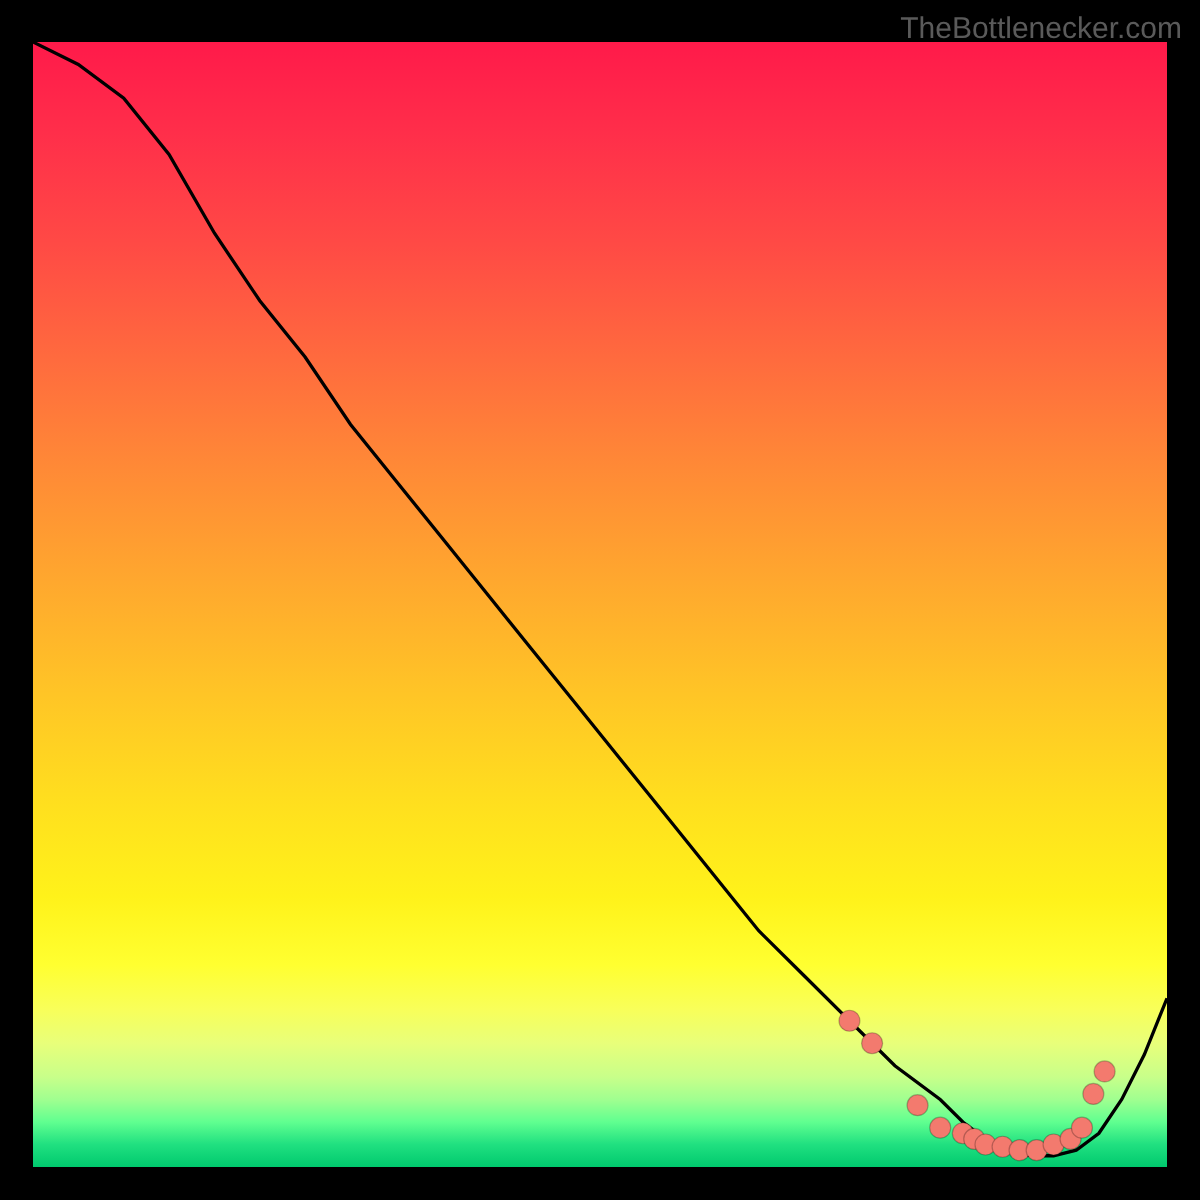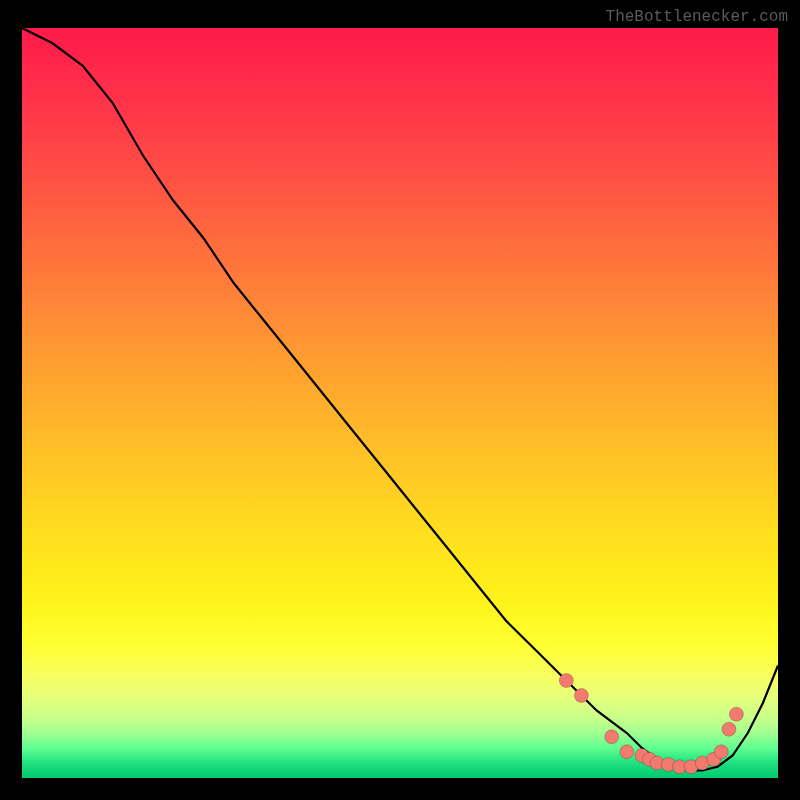--- a/index.html
+++ b/index.html
@@ -1,17 +1,17 @@
 <!DOCTYPE html>
 <html><head>
   <meta charset="utf-8">
   <style>
     * { margin: 0; padding: 0; box-sizing: border-box; }
     body { width: 800px; height: 800px; background: #000; position: relative; font-family: Arial, sans-serif; }
-    .watermark { position: absolute; top: 8px; right: 12px; color: #5a5a5a; font-size: 16px; font-weight: 500; z-index: 10; font-family: Liberation Mono, monospace; }
+    .watermark { position: absolute; top: 8px; right: 12px; color: #5a5a5a; font-size: 20px; font-weight: 500; z-index: 10; }
     .plot-area { position: absolute; left: 22px; top: 28px; width: 756px; height: 750px; }
     .gradient-bg { position: absolute; inset: 0; background: linear-gradient(to bottom,
       #ff1a4a 0%,
       #ff2e4a 8%,
       #ff4a45 18%,
       #ff6a3e 28%,
       #ff8a36 38%,
       #ffa82e 48%,
       #ffc526 58%,
       #ffe01e 68%,

